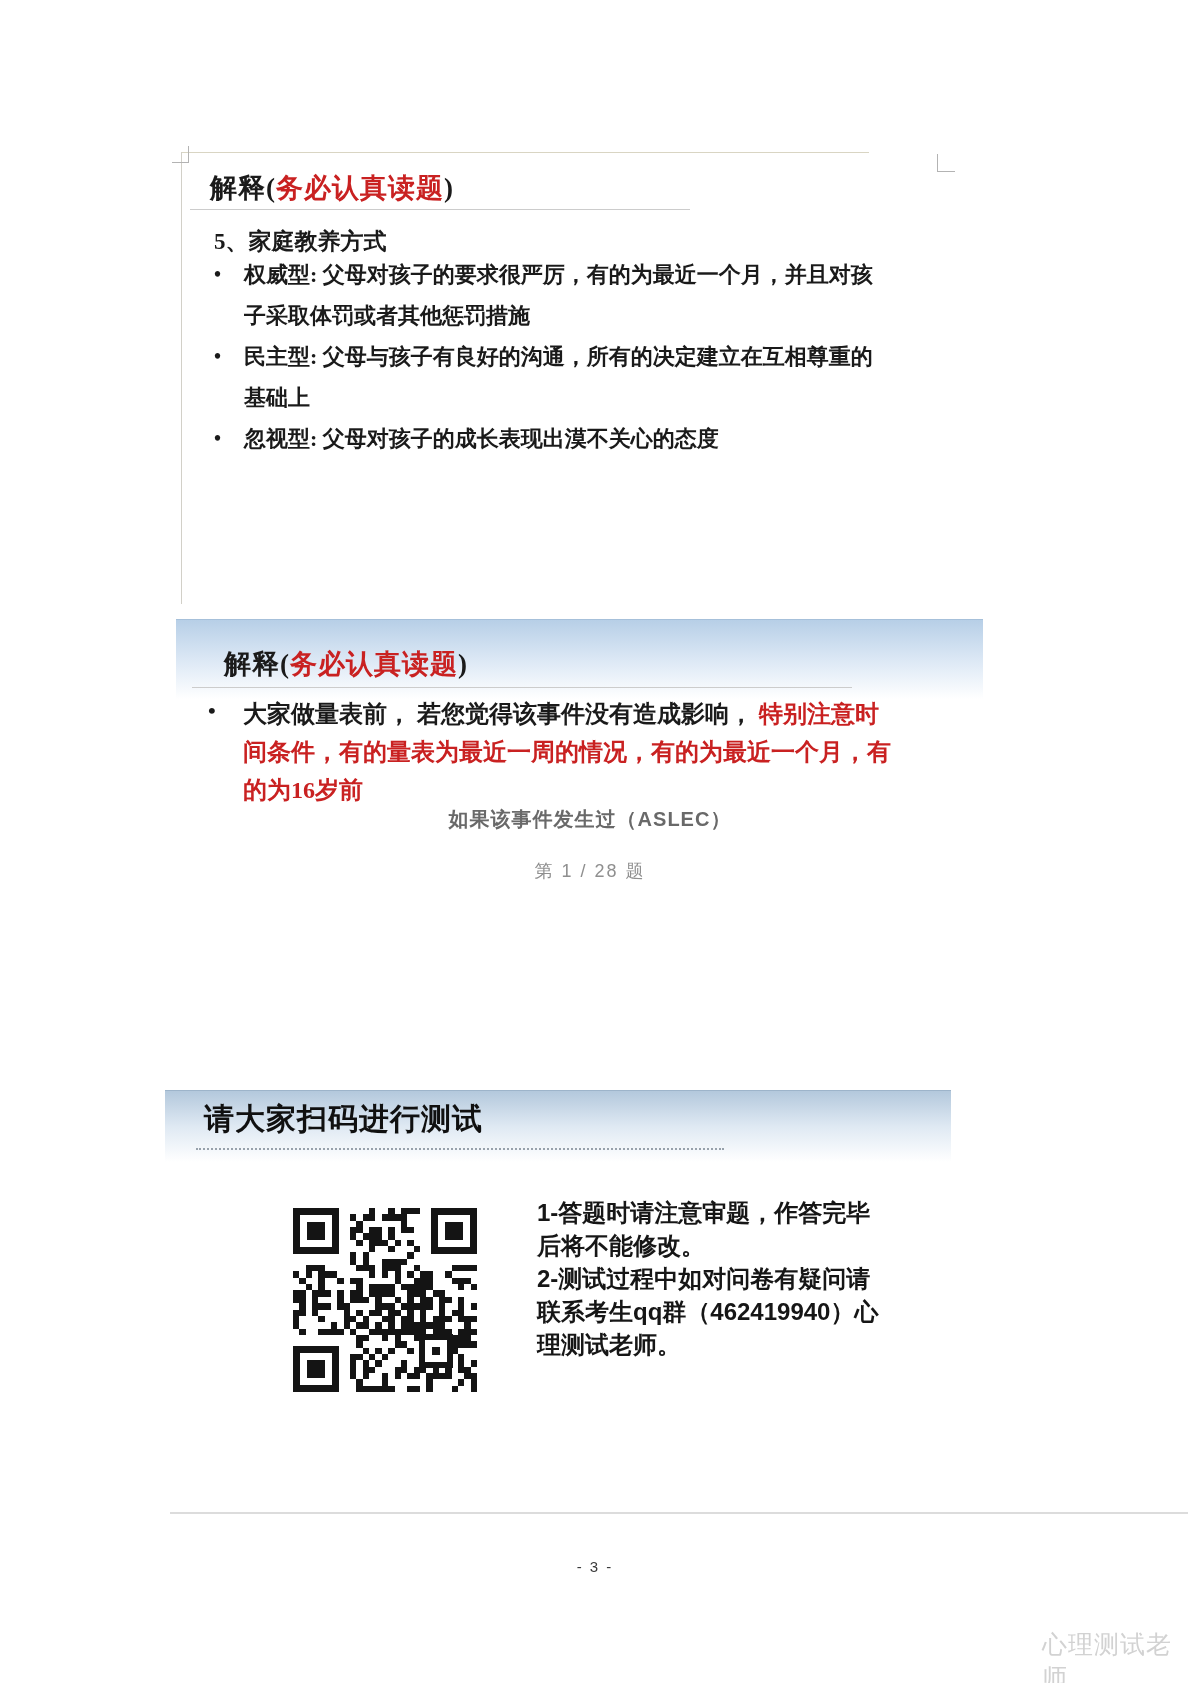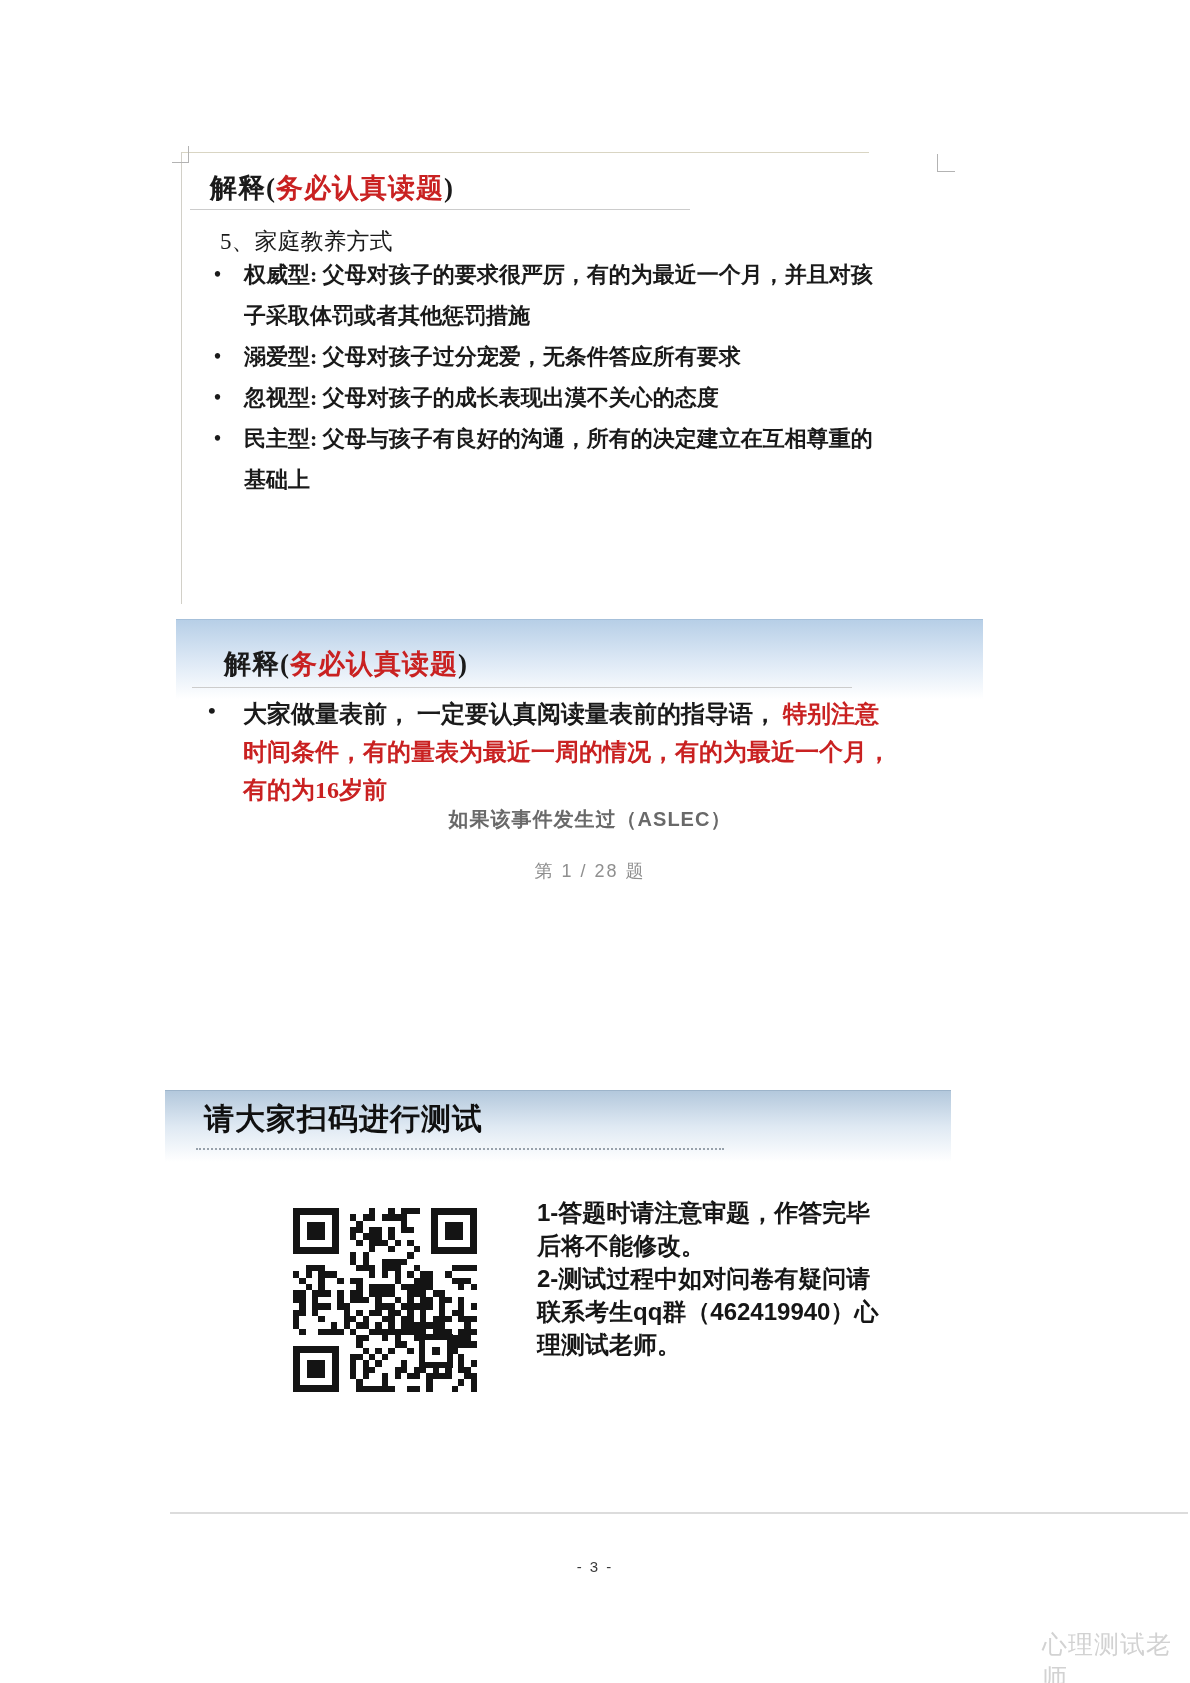--- a/index.html
+++ b/index.html
@@ -17,21 +17,21 @@
                border-right:1px solid #b3b3b3; border-bottom:1px solid #b3b3b3; }
   .corner-tr { left:937px; top:154px; width:18px; height:18px;
                border-left:1px solid #b3b3b3; border-bottom:1px solid #b3b3b3; }
 
   .slide-title { font-size:27px; font-weight:700; color:#1a1a1a; letter-spacing:1px; white-space:nowrap; }
   .red { color:#c92121; }
   .title-rule { height:1px; background:#cccccc; }
 
   .s1-title { left:210px; top:170px; }
   .s1-rule  { left:190px; top:209px; width:500px; }
-  .s1-subtitle { left:220px; top:226px; font-size:23px; font-weight:400; color:#1a1a1a;text-align:center; }
+  .s1-subtitle { left:214px; top:226px; font-size:23px; font-weight:700; color:#1a1a1a;text-align:center; }
 
   .s1-bullets { left:210px; top:254px; width:672px; list-style:none; }
   .s1-bullets li { position:relative; padding-left:34px; font-size:22px; font-weight:700;
                    color:#1a1a1a; line-height:41px; }
   .s1-bullets li::before { content:"•"; position:absolute; left:4px; top:0; font-size:20px; }
 
   
   .s2-band { left:176px; top:619px; width:807px; height:80px;
              background:linear-gradient(180deg,#b7cfe7 0%,#dfeaf6 55%,#ffffff 100%);
              border-top:1px solid #a6c0da; }
@@ -94,34 +94,33 @@
     <div class="abs corner-tl"></div>
     <div class="abs corner-tr"></div>
 
     <h1 class="abs slide-title s1-title"><span>解释(</span><span class="red">务必认真读题</span><span>)</span></h1>
     <div class="abs title-rule s1-rule"></div>
 
     <h2 class="abs s1-subtitle">5、家庭教养方式</h2>
 
     <ul class="abs s1-bullets">
       <li>权威型: 父母对孩子的要求很严厉，有的为最近一个月，并且对孩子采取体罚或者其他惩罚措施</li>
-      <li>溺爱型: 父母对孩子过分宠爱，无条件答应所有要求</li>
+      <li>民主型: 父母与孩子有良好的沟通，所有的决定建立在互相尊重的基础上</li>
       <li>忽视型: 父母对孩子的成长表现出漠不关心的态度</li>
-      <li>民主型: 父母与孩子有良好的沟通，所有的决定建立在互相尊重的基础上</li>
     </ul>
   </section>
 
   <section>
     <div class="abs s2-band"></div>
 
     <h1 class="abs slide-title s2-title"><span>解释(</span><span class="red">务必认真读题</span><span>)</span></h1>
     <div class="abs title-rule s2-rule"></div>
 
     <span class="abs s2-bullet-marker">•</span>
-    <p class="abs s2-bullet"><span>大家做量表前， 一定要认真阅读量表前的指导语， </span><span class="red">特别注意时间条件，有的量表为最近一周的情况，有的为最近一个月，有的为16岁前</span></p>
+    <p class="abs s2-bullet"><span>大家做量表前， 若您觉得该事件没有造成影响， </span><span class="red">特别注意时间条件，有的量表为最近一周的情况，有的为最近一个月，有的为16岁前</span></p>
 
     <div class="abs aslec">
       <div class="aslec-title">如果该事件发生过（ASLEC）</div>
       <div class="aslec-progress">第 1 / 28 题</div>
     </div>
   </section>
 
   <section>
     <div class="abs s3-band"></div>
     <h1 class="abs s3-title">请大家扫码进行测试</h1>

